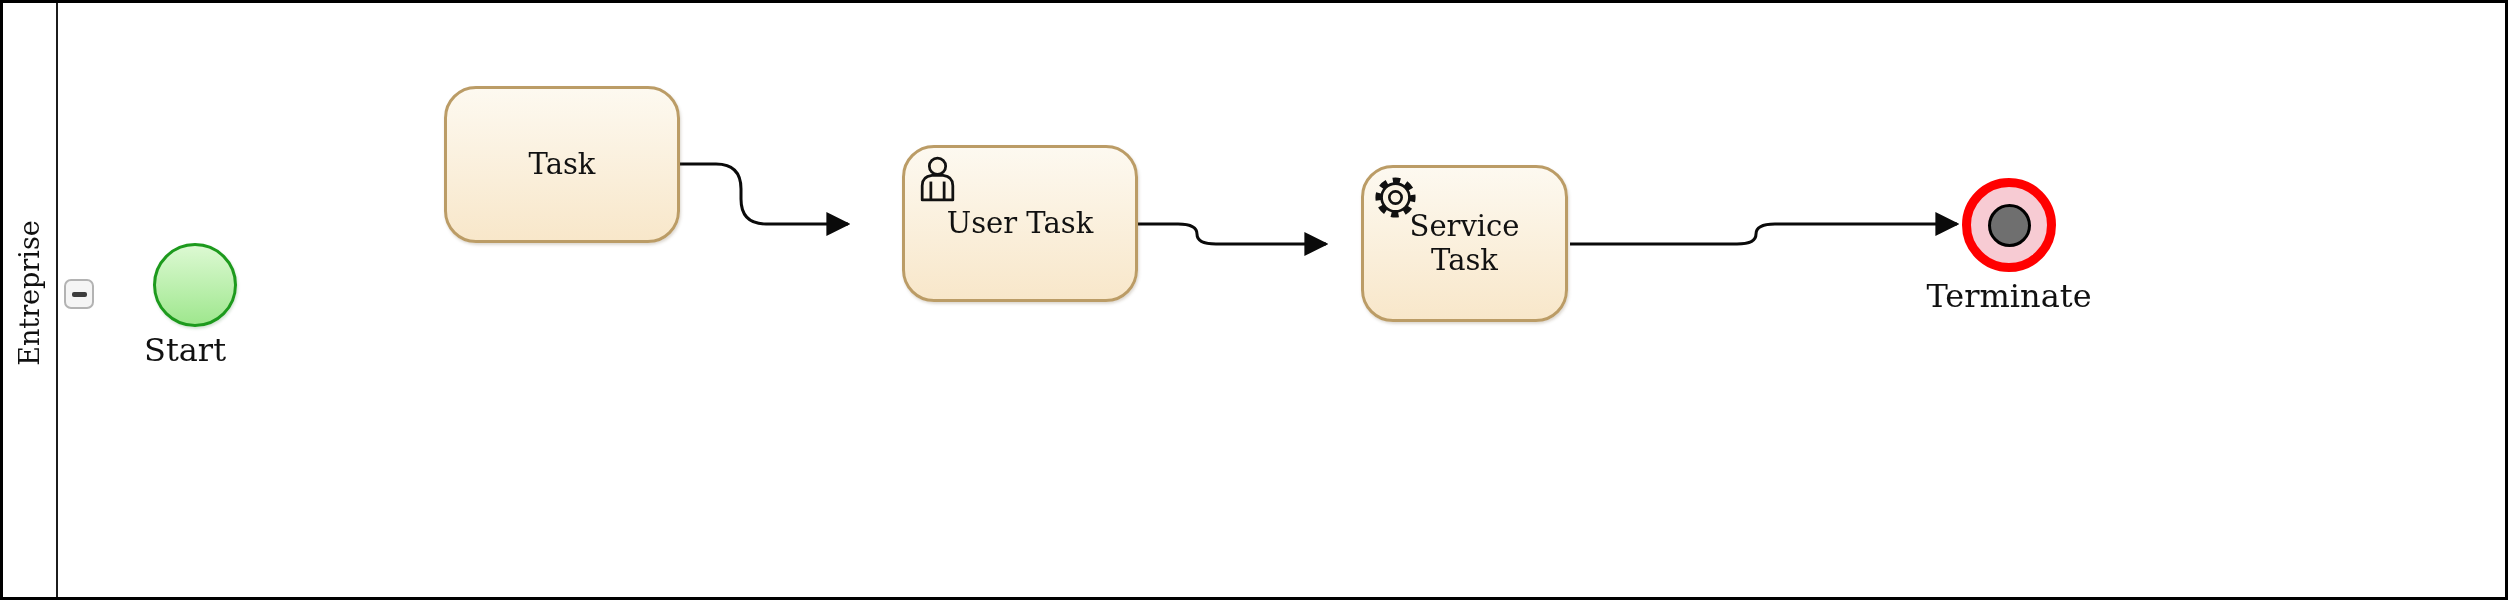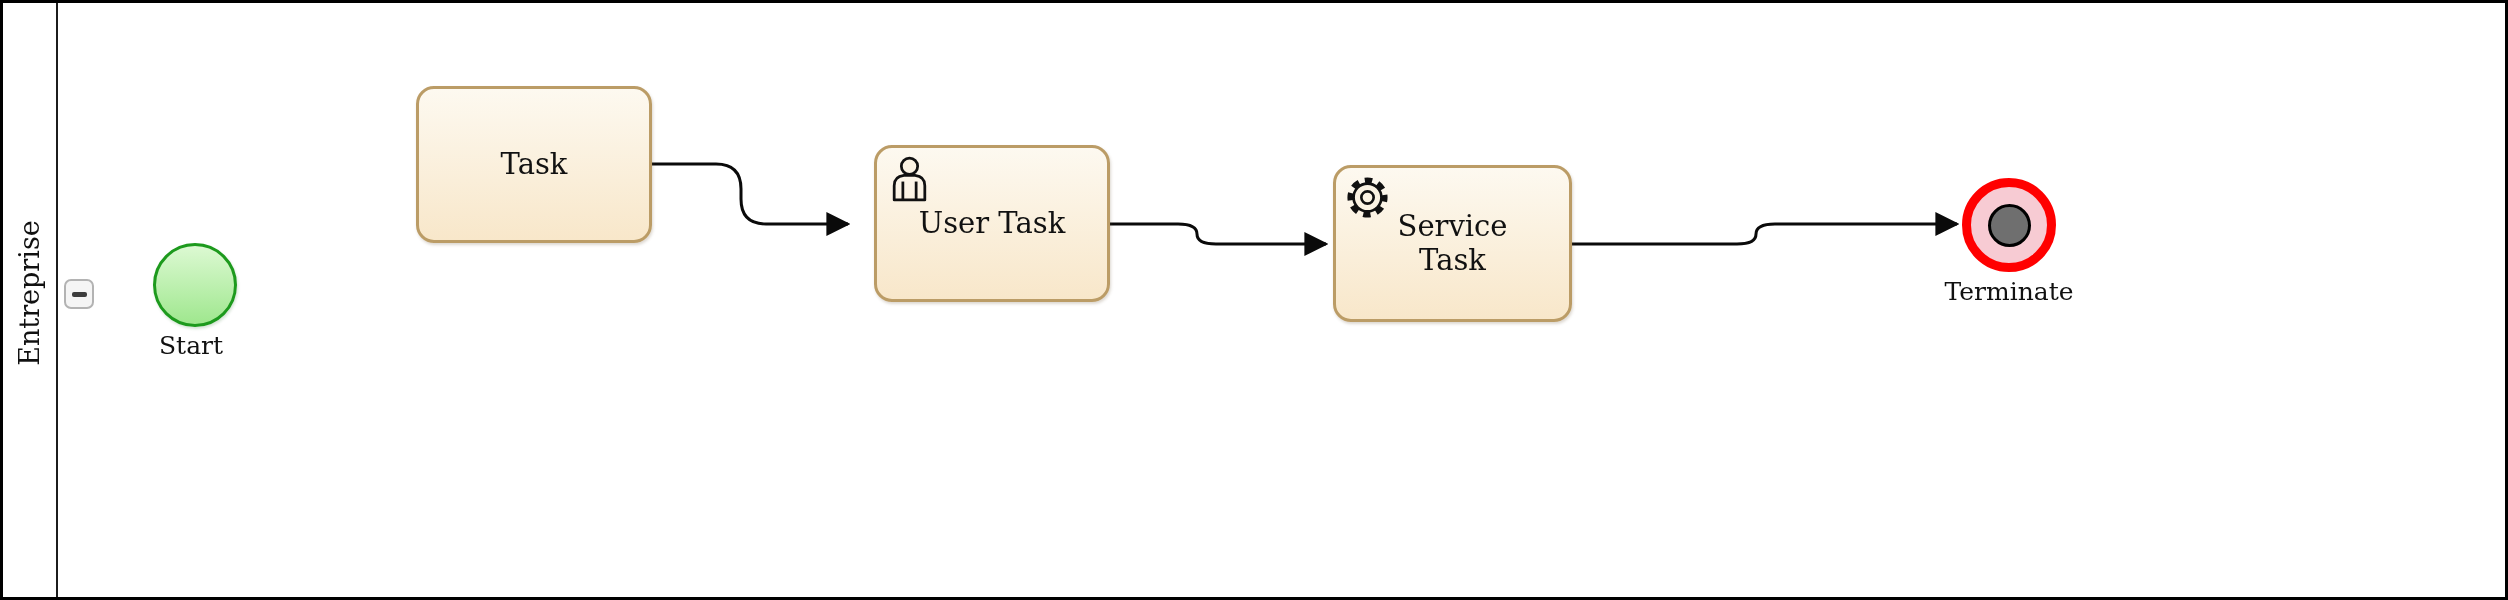--- a/index.html
+++ b/index.html
@@ -30,29 +30,29 @@
     box-sizing:border-box;
     background:#f5f5f5;border:2px solid #b3b3b3;border-radius:7px;
     padding:0;cursor:pointer;
     display:flex;align-items:center;justify-content:center;
   }
   .minus-bar{display:block;width:15px;height:5px;background:#3d3d3d;border-radius:2px;}
   
   .task-box{
     position:absolute;box-sizing:border-box;
     width:236px;height:157px;
-    border:3px solid #bb9c66;border-radius:18px;
+    border:3px solid #bb9c66;border-radius:32px;
     background:linear-gradient(to bottom,#fdf9f0 0%,#f8e7ca 100%);
     box-shadow:1px 2px 3px rgba(120,100,70,0.25);
     display:flex;align-items:center;justify-content:center;
-    font-size:29px;line-height:1.15;text-align:center;
+    font-size:29px;line-height:1.15;text-align:center;margin-left:28px;
   }
   #node-task{left:413px;top:83px;}
   #node-user-task{left:871px;top:142px;}
-  #node-service-task{left:1330px;top:162px;width:239px;}
+  #node-service-task{left:1330px;top:162px;width:207px;}
   #node-service-task .task-label{max-width:160px;}
   .task-icon{position:absolute;left:8px;top:6px;}
   .event-circle{
     position:absolute;box-sizing:border-box;border-radius:50%;
   }
   #node-start{
     left:150px;top:240px;width:84px;height:84px;
     border:3px solid #1d9a1d;
     background:linear-gradient(to bottom,#dcf9d2 0%,#9fe78e 100%);
     box-shadow:1px 2px 3px rgba(40,110,40,0.2);
@@ -63,23 +63,23 @@
     background:#f7cbd3;
   }
   .terminate-core{
     position:absolute;inset:0;margin:auto;
     width:43px;height:43px;border-radius:50%;
     box-sizing:border-box;
     background:#6f6f6f;border:3px solid #000;
   }
   .event-label{
     position:absolute;transform:translateX(-50%);
-    font-size:25px;white-space:nowrap;
+    font-size:32px;white-space:nowrap;
   }
-  #label-start{left:188px;top:328px;}
+  #label-start{left:182px;top:328px;}
   #label-terminate{left:2006px;top:274px;}
   
   .flows{position:absolute;left:0;top:0;pointer-events:none;}
   .flows path{pointer-events:stroke;}
 </style>
 </head>
 <body>
 
 <div class="canvas">
 

